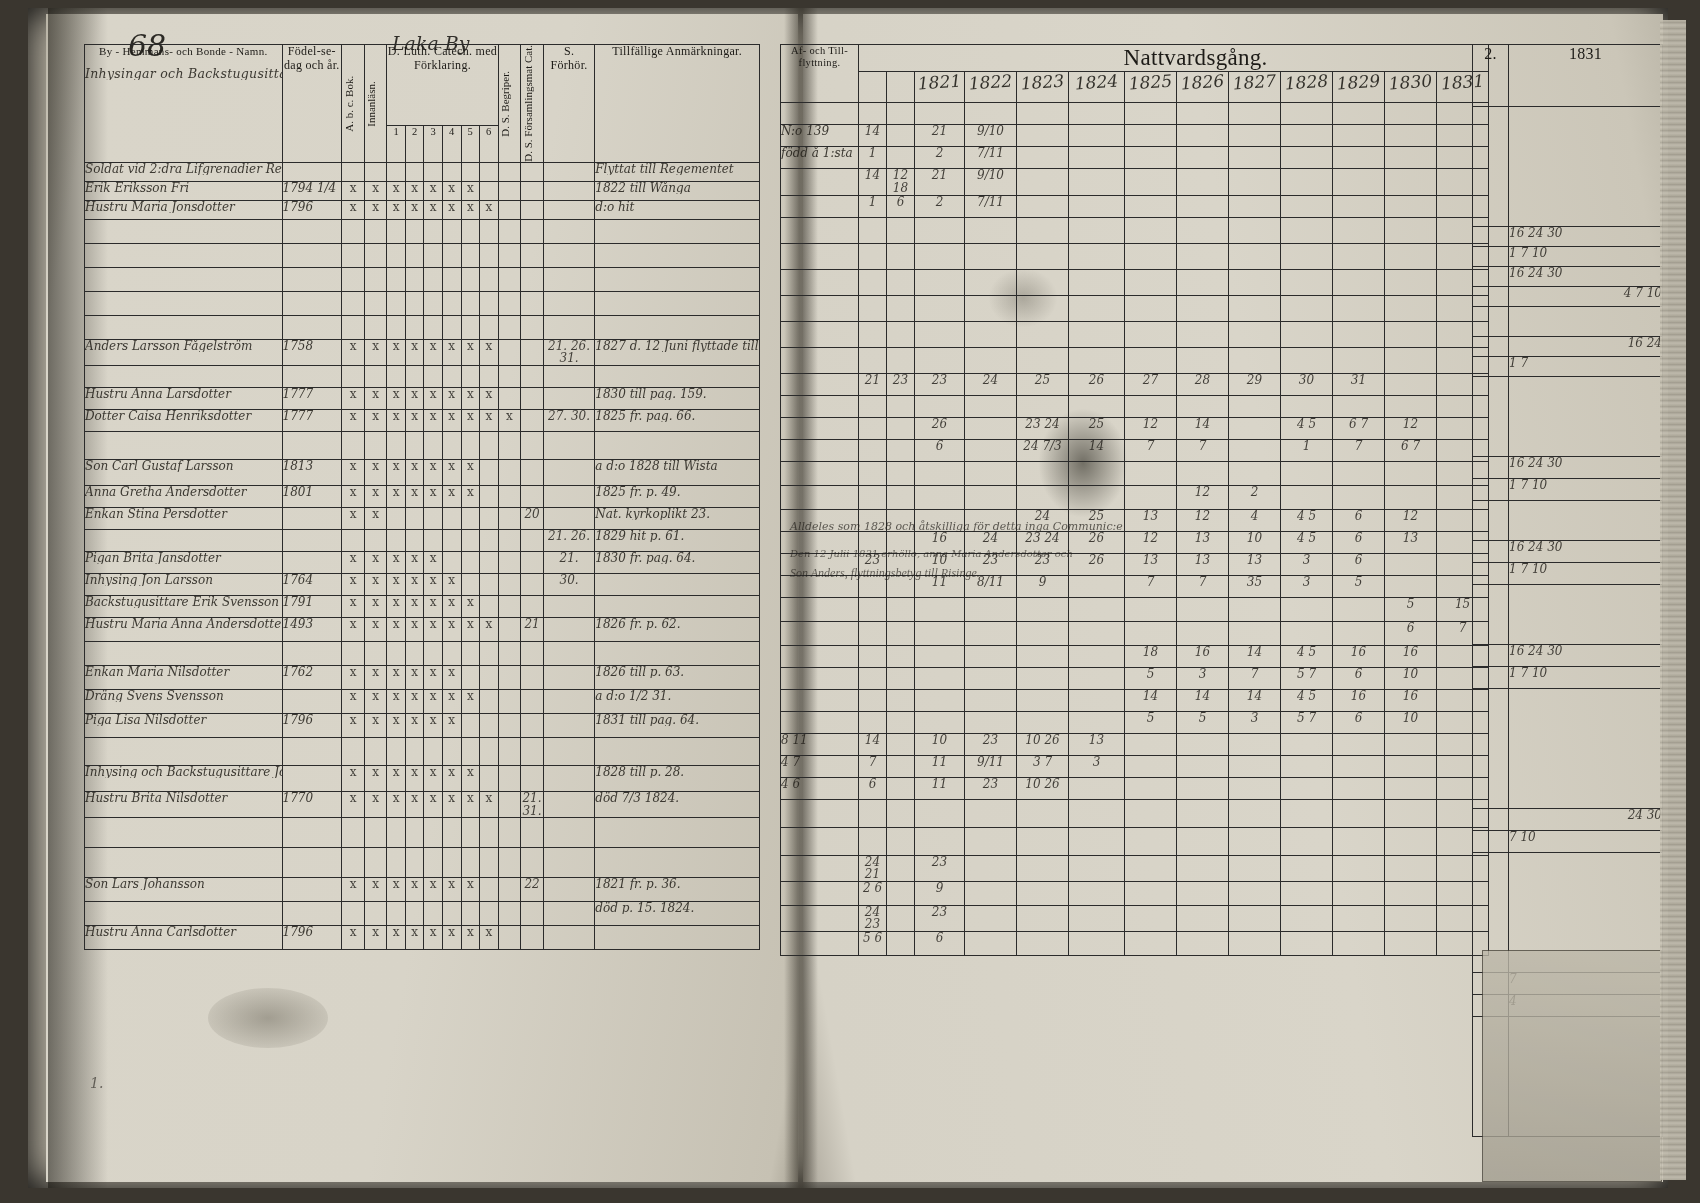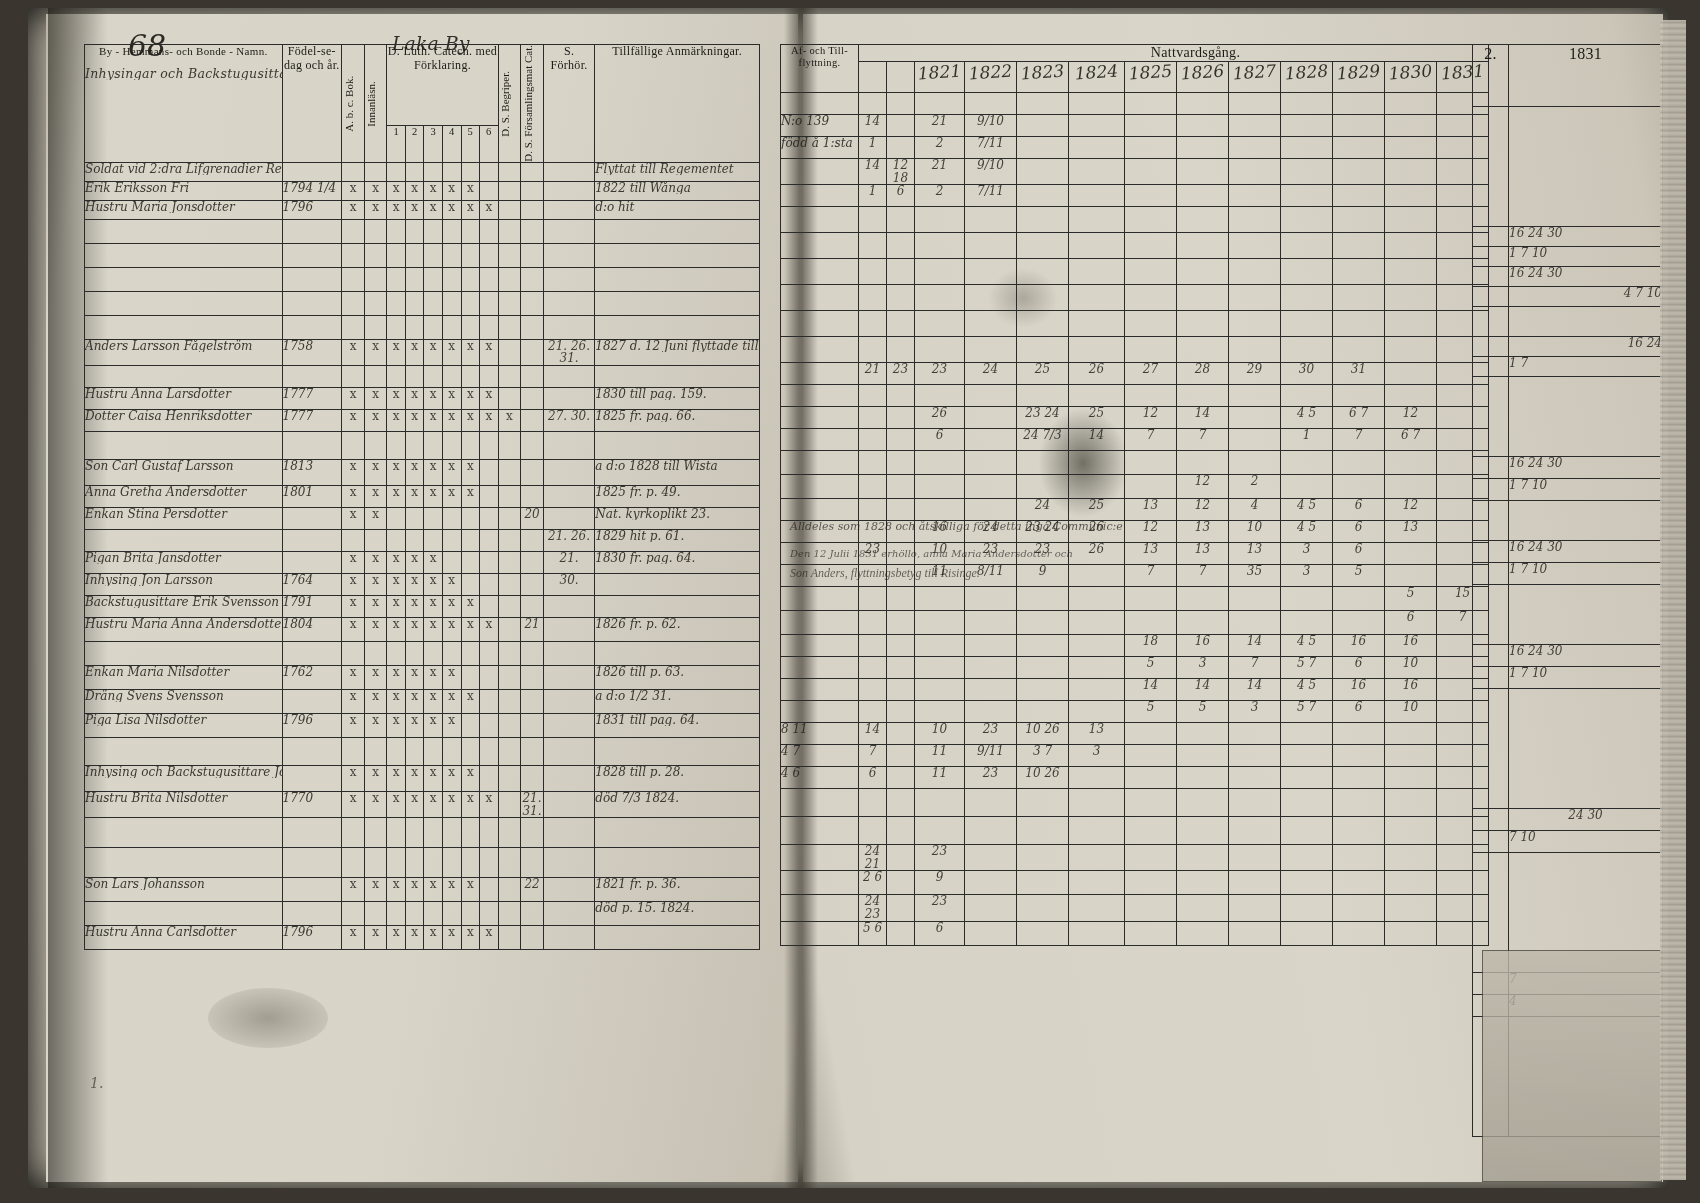--- a/index.html
+++ b/index.html
@@ -751,21 +751,21 @@
           <td></td>
           <td>
             <span class="cursive"></span>
           </td>
         </tr>
     <tr style="height:24px">
           <td>
             <span class="cursive">Hustru Maria Anna Andersdotter</span>
           </td>
           <td>
-            <span class="cursive">1804</span>
+            <span class="cursive">1493</span>
           </td>
           <td>
             <span class="tick">x</span>
           </td>
           <td>
             <span class="tick">x</span>
           </td>
           <td>
             <span class="tick">x</span>
           </td>
@@ -1139,21 +1139,21 @@
         <col style="width:52px">
         <col style="width:52px">
       <col style="width:52px">
         <col style="width:52px">
         <col style="width:52px">
         <col style="width:52px">
     </colgroup>
     <tbody>
         <tr>
       <td class="hdr tiny" rowspan="2">Af- och Till-flyttning.</td>
-      <td class="hdr" colspan="13" style="font-size:14px;padding-left:44px;">Nattvardsgång.</td>
+      <td class="hdr" colspan="13" style="font-size:23px;padding-left:44px;">Nattvardsgång.</td>
     </tr>
     <tr>
       <td style="height:30px"></td>
       <td></td>
       <td>
             <span class="yr">1821</span>
           </td>
       <td>
             <span class="yr">1822</span>
           </td>
@@ -2134,21 +2134,21 @@
             <span class="num" style="text-align:left">1   7   10</span>
           </td>
         </tr>
     <tr style="height:120px">
           <td></td>
           <td></td>
         </tr>
     <tr style="height:22px">
           <td></td>
           <td>
-            <span class="num" style="text-align:center">24  30</span>
+            <span class="num" style="text-align:right">24  30</span>
           </td>
         </tr>
     <tr style="height:22px">
           <td></td>
           <td>
             <span class="num" style="text-align:left">7   10</span>
           </td>
         </tr>
     <tr style="height:120px">
           <td></td>

